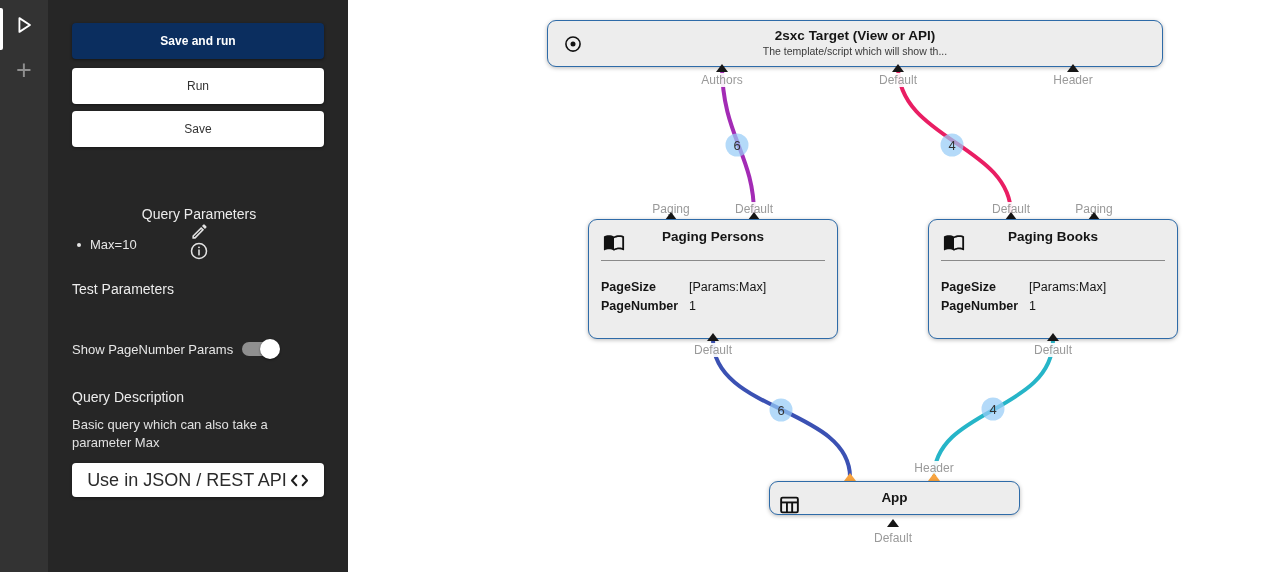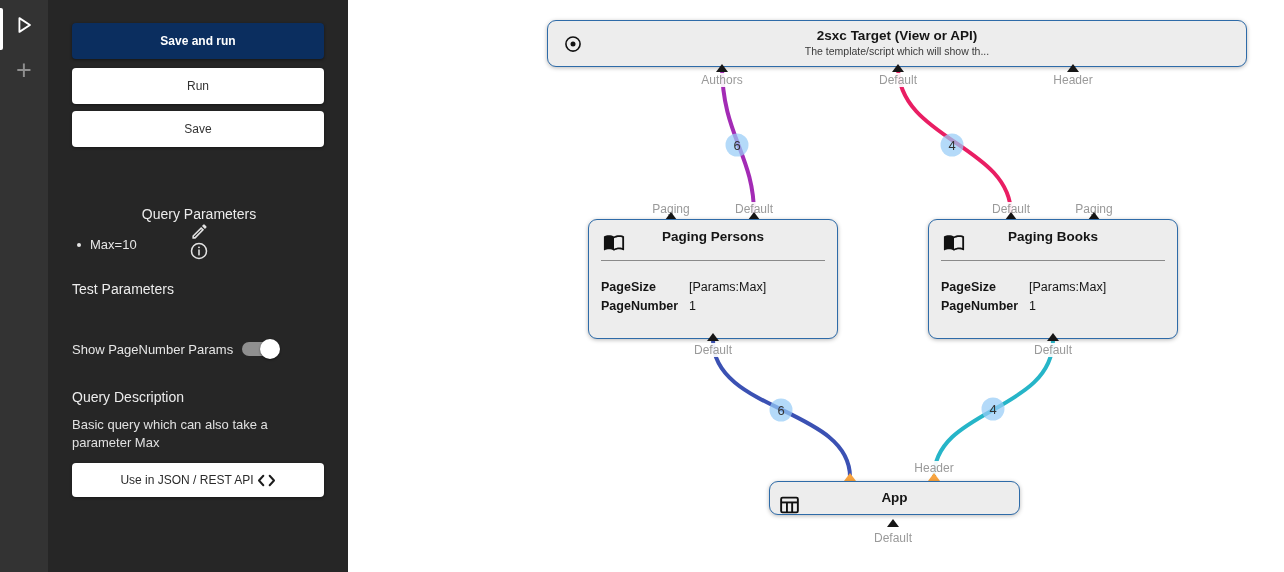--- a/index.html
+++ b/index.html
@@ -35,21 +35,21 @@
   .qd-title  { top:389px; }
   .qd-text { position:absolute; left:24px; top:416px; width:216px; font-size:13px; line-height:17.5px; color:#e0e0e0; }
 
   .toggle-row { position:absolute; left:24px; top:339px; display:flex; align-items:center; font-size:13px; color:#e6e6e6; }
   .toggle { position:relative; width:38px; height:20px; margin-left:9px; cursor:pointer; }
   .toggle .track { position:absolute; left:0; top:3px; width:34px; height:14px; border-radius:7px; background:#8f8f8f; }
   .toggle .knob  { position:absolute; right:0; top:0; width:20px; height:20px; border-radius:50%; background:#ffffff;
                    box-shadow:0 1px 2px rgba(0,0,0,.5); }
 
   .rest-btn { position:absolute; left:24px; top:463px; width:252px; height:34px; background:#ffffff; color:#2b2b2b;
-              border:none; border-radius:4px; font-family:"Liberation Sans",sans-serif; font-size:12px;
+              border:none; border-radius:4px; font-family:"Liberation Sans",sans-serif; font-size:18px;
               display:flex; align-items:center; justify-content:center; gap:3px; cursor:pointer;
               box-shadow:0 1px 3px rgba(0,0,0,.45); }
 
   
   .canvas { position:absolute; left:348px; top:0; width:936px; height:572px; background:#ffffff; }
   svg.wires { position:absolute; left:0; top:0; pointer-events:none; }
 
   .badge { position:absolute; width:23px; height:23px; border-radius:50%; background:rgba(151,204,246,.72);
            color:#333; font-size:13px; display:flex; align-items:center; justify-content:center;
            transform:translate(-50%,-50%); cursor:pointer; }
@@ -140,21 +140,21 @@
 
 <div class="canvas">
 
   <svg class="wires" width="936" height="572" viewBox="0 0 936 572">
     <path d="M374,66 C374,135 406,155 406,214" fill="none" stroke-width="4" stroke-linecap="round" stroke="#a32bb5"></path>
     <path d="M550,66 C550,140 663,145 663,214" fill="none" stroke-width="4" stroke-linecap="round" stroke="#e91e63"></path>
     <path d="M365,340 C365,412 502,408 502,477" fill="none" stroke-width="4" stroke-linecap="round" stroke="#3b51b3"></path>
     <path d="M705,340 C705,412 586,408 586,477" fill="none" stroke-width="4" stroke-linecap="round" stroke="#26b5c8"></path>
   </svg>
 
-  <div class="node" id="node-target" style="left:199px; top:20px; width:700px; height:47px;">
+  <div class="node" id="node-target" style="left:199px; top:20px; width:616px; height:47px;">
     <span class="node-icon">
       <svg width="20" height="20" viewBox="0 0 24 24">
         <circle cx="12" cy="12" r="8.5" fill="none" stroke="#111" stroke-width="1.9"></circle>
         <circle cx="12" cy="12" r="3" fill="#111"></circle>
       </svg>
     </span>
     <div class="node-title">2sxc Target (View or API)</div>
     <div class="node-sub">The template/script which will show th...</div>
   </div>
   <div class="tri" style="left:374px; top:64px;"></div>

